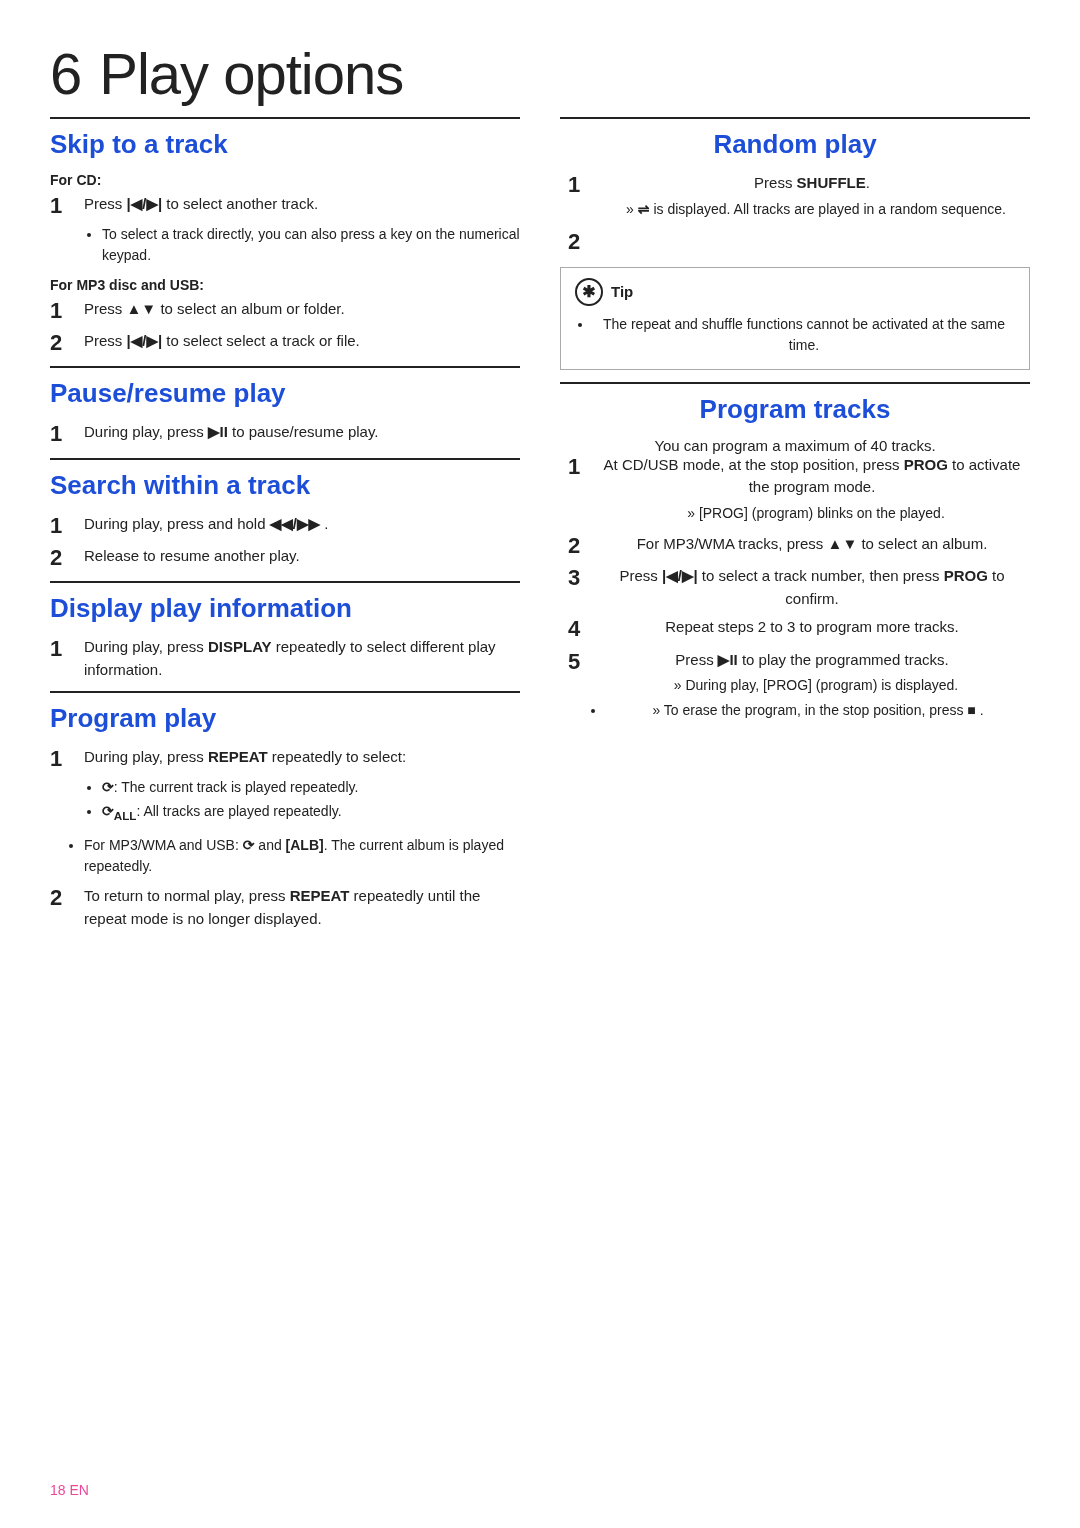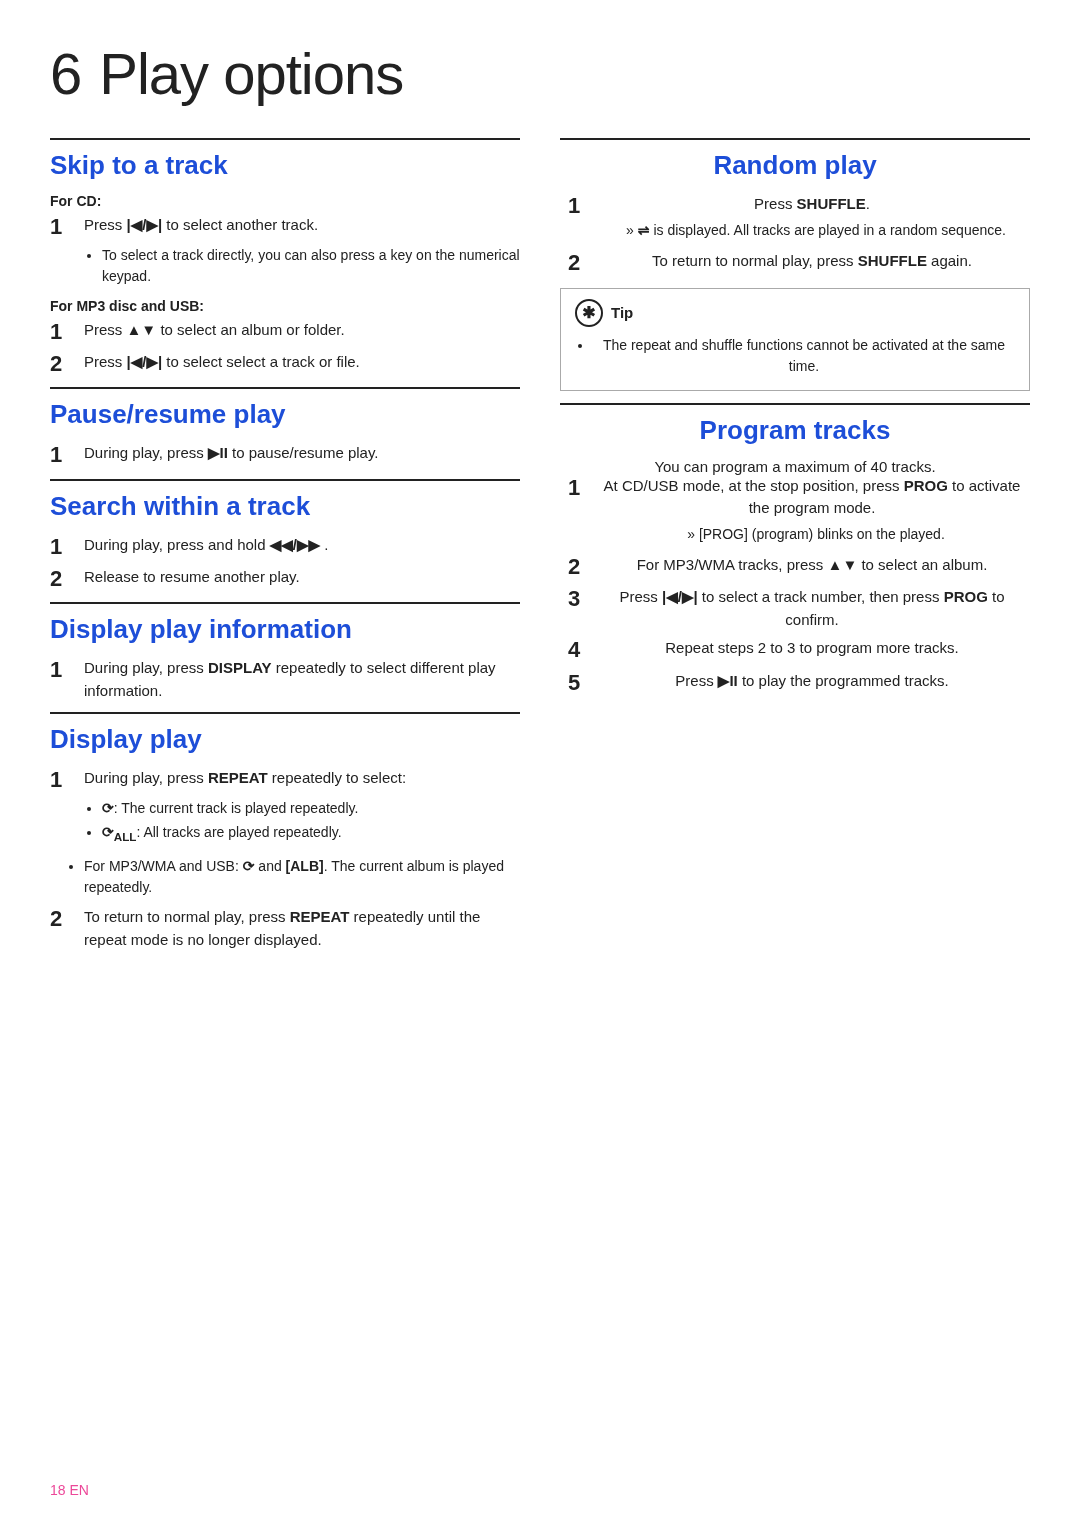--- a/index.html
+++ b/index.html
@@ -9,21 +9,21 @@
       font-size: 15px;
       color: #222;
       width: 1080px;
       min-height: 1528px;
       padding: 40px 50px 40px 50px;
     }
     .page-title {
       font-size: 58px;
       font-weight: 300;
       color: #222;
-      margin-bottom: 31px;
+      margin-bottom: 10px;
       letter-spacing: -1px;
     }
     .page-title span.num {
       font-size: 58px;
       font-weight: 300;
       margin-right: 18px;
     }
     .two-col {
       display: flex;
       gap: 40px;
@@ -200,21 +200,21 @@
       <hr class="section-divider">
       <div class="section-title">Display play information</div>
       <div class="step">
         <span class="step-num">1</span>
         <div class="step-content">During play, press <b>DISPLAY</b> repeatedly to select different play information.</div>
       </div>
     </div>
 
     <div class="section">
       <hr class="section-divider">
-      <div class="section-title">Display play</div>
+      <div class="section-title">Program play</div>
       <div class="step">
         <span class="step-num">1</span>
         <div class="step-content">
           During play, press <b>REPEAT</b> repeatedly to select:
           <ul class="bullet-list">
             <li><b>⟳</b>: The current track is played repeatedly.</li>
             <li><b>⟳<sub>ALL</sub></b>: All tracks are played repeatedly.</li>
           </ul>
         </div>
       </div>
@@ -240,21 +240,20 @@
         <span class="step-num">1</span>
         <div class="step-content">
           Press <b>SHUFFLE</b>.
           <ul class="arrow-list">
             <li><b>⇌</b> is displayed. All tracks are played in a random sequence.</li>
           </ul>
         </div>
       </div>
       <div class="step">
         <span class="step-num">2</span>
-        <div class="step-content">To return to normal play, press <b>SHUFFLE</b> again.</div>
       </div>
 
       <div class="tip-box">
         <div class="tip-header">
           <span class="tip-icon">✱</span>
           <span>Tip</span>
         </div>
         <ul class="bullet-list">
           <li>The repeat and shuffle functions cannot be activated at the same time.</li>
         </ul>
@@ -288,20 +287,27 @@
 
       <div class="step">
         <span class="step-num">4</span>
         <div class="step-content">Repeat steps 2 to 3 to program more tracks.</div>
       </div>
 
       <div class="step">
         <span class="step-num">5</span>
         <div class="step-content">
           Press <b>▶II</b> to play the programmed tracks.
+          <ul class="arrow-list">
+            <li>During play, [PROG] (program) is displayed.
+              <ul class="bullet-list" style="margin-top:4px; margin-left: 4px;">
+                <li>To erase the program, in the stop position, press <b>■</b> .</li>
+              </ul>
+            </li>
+          </ul>
         </div>
       </div>
 
     </div>
 
   </div>
 </div>
 
 <div class="page-footer">18    EN</div>
 

